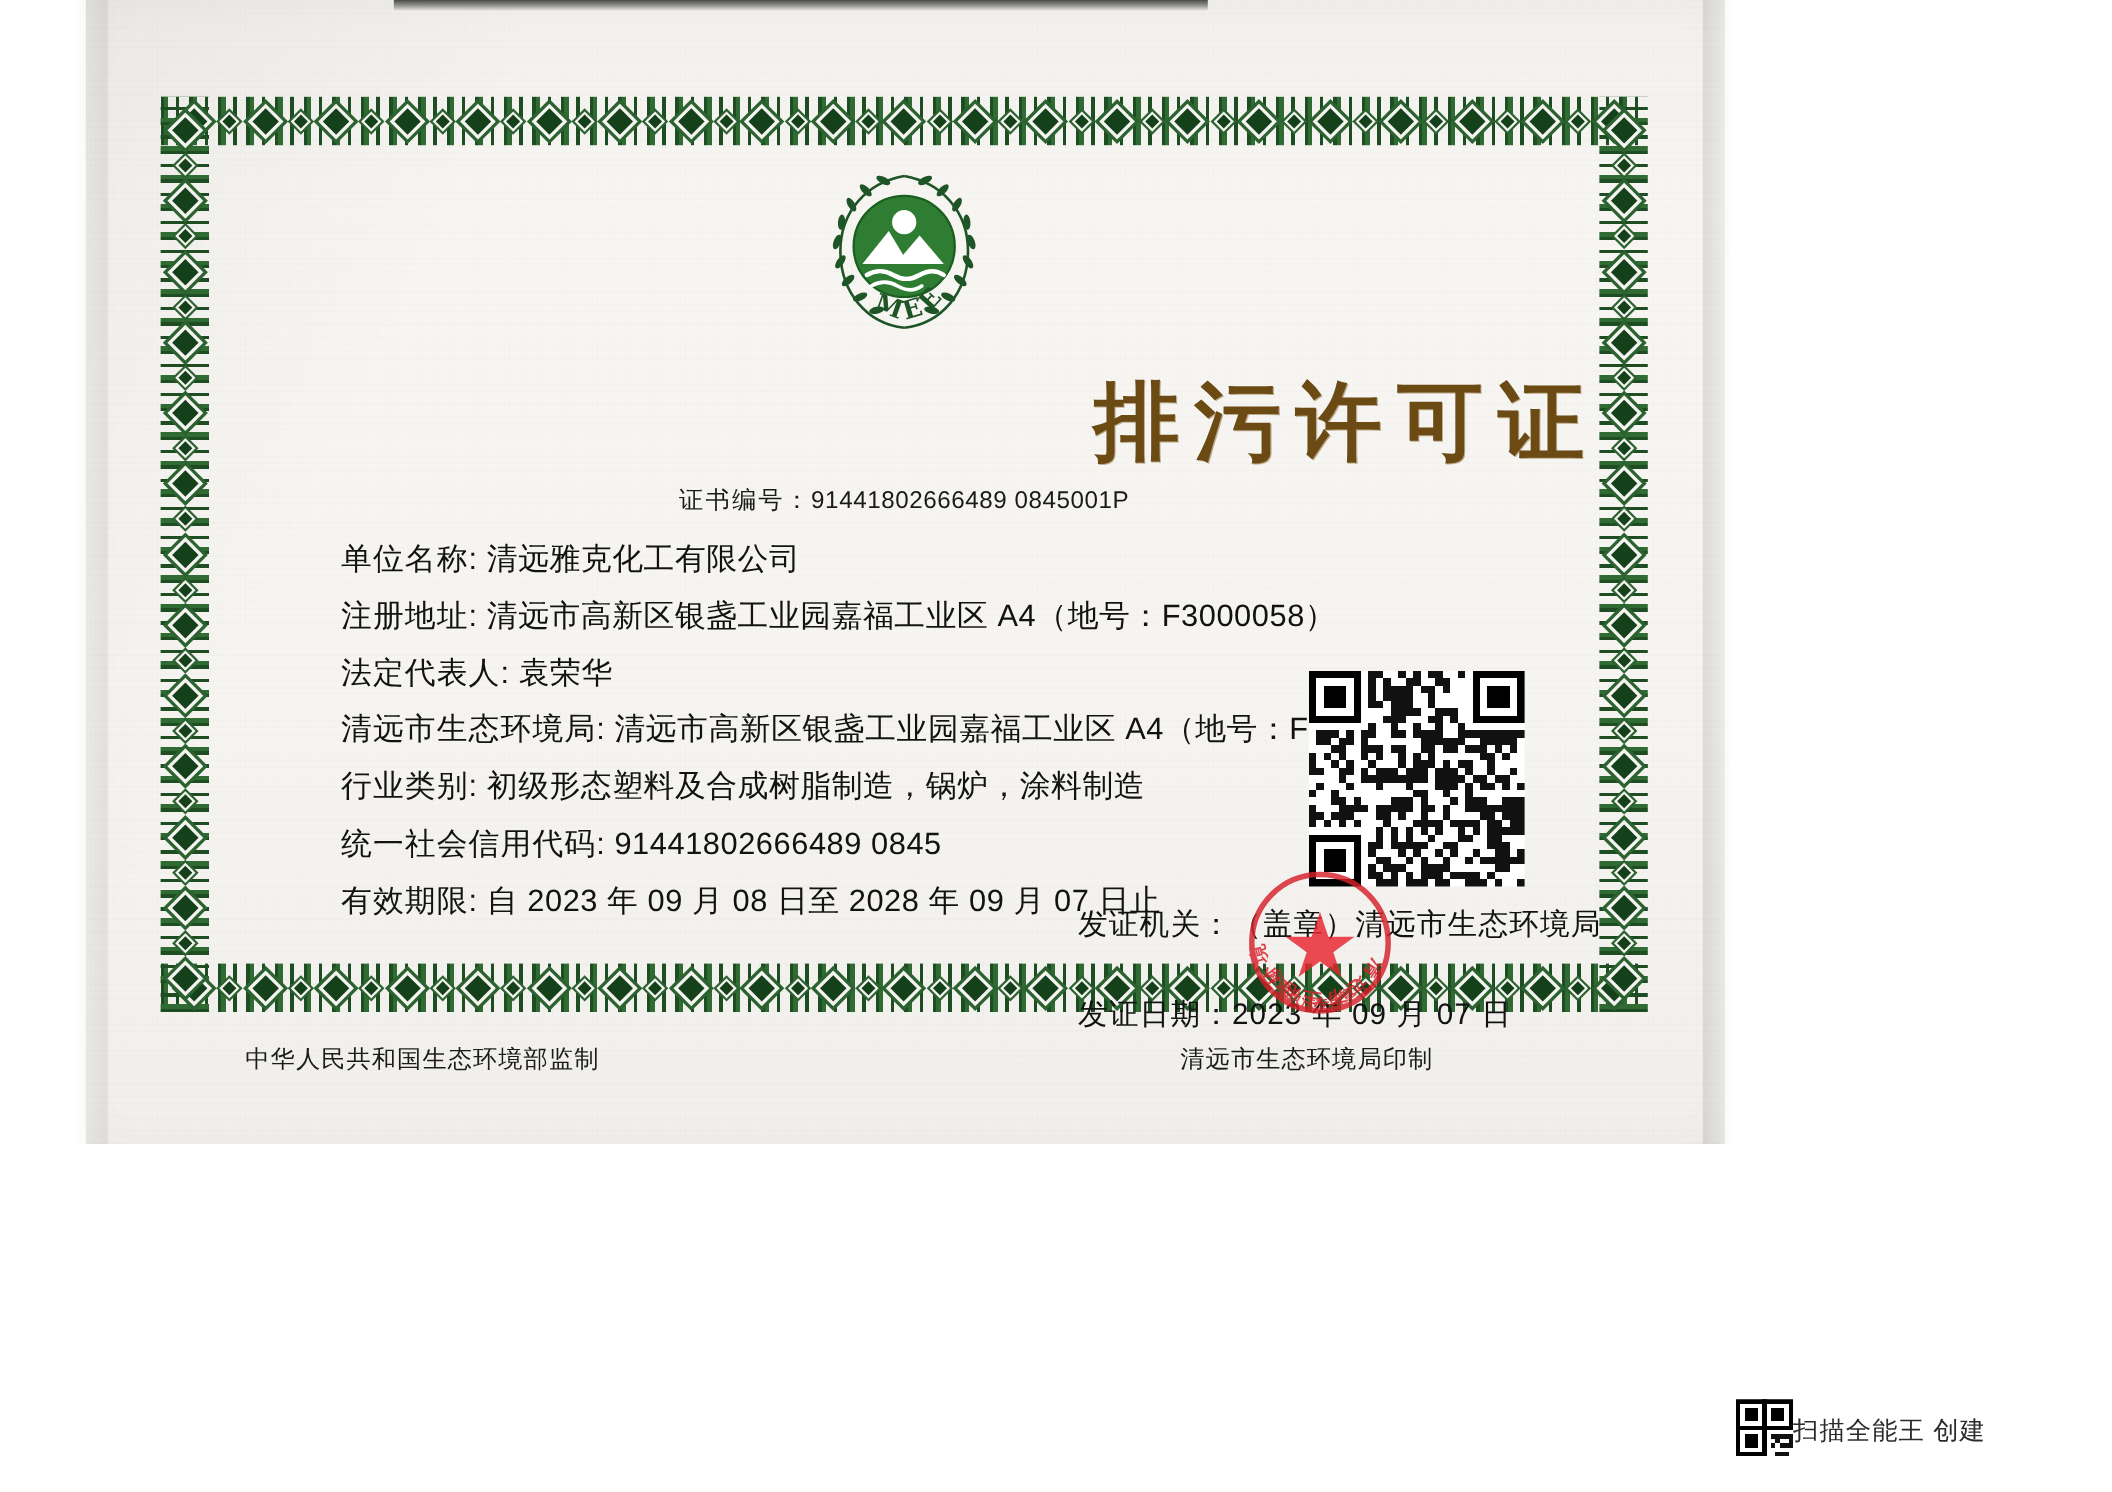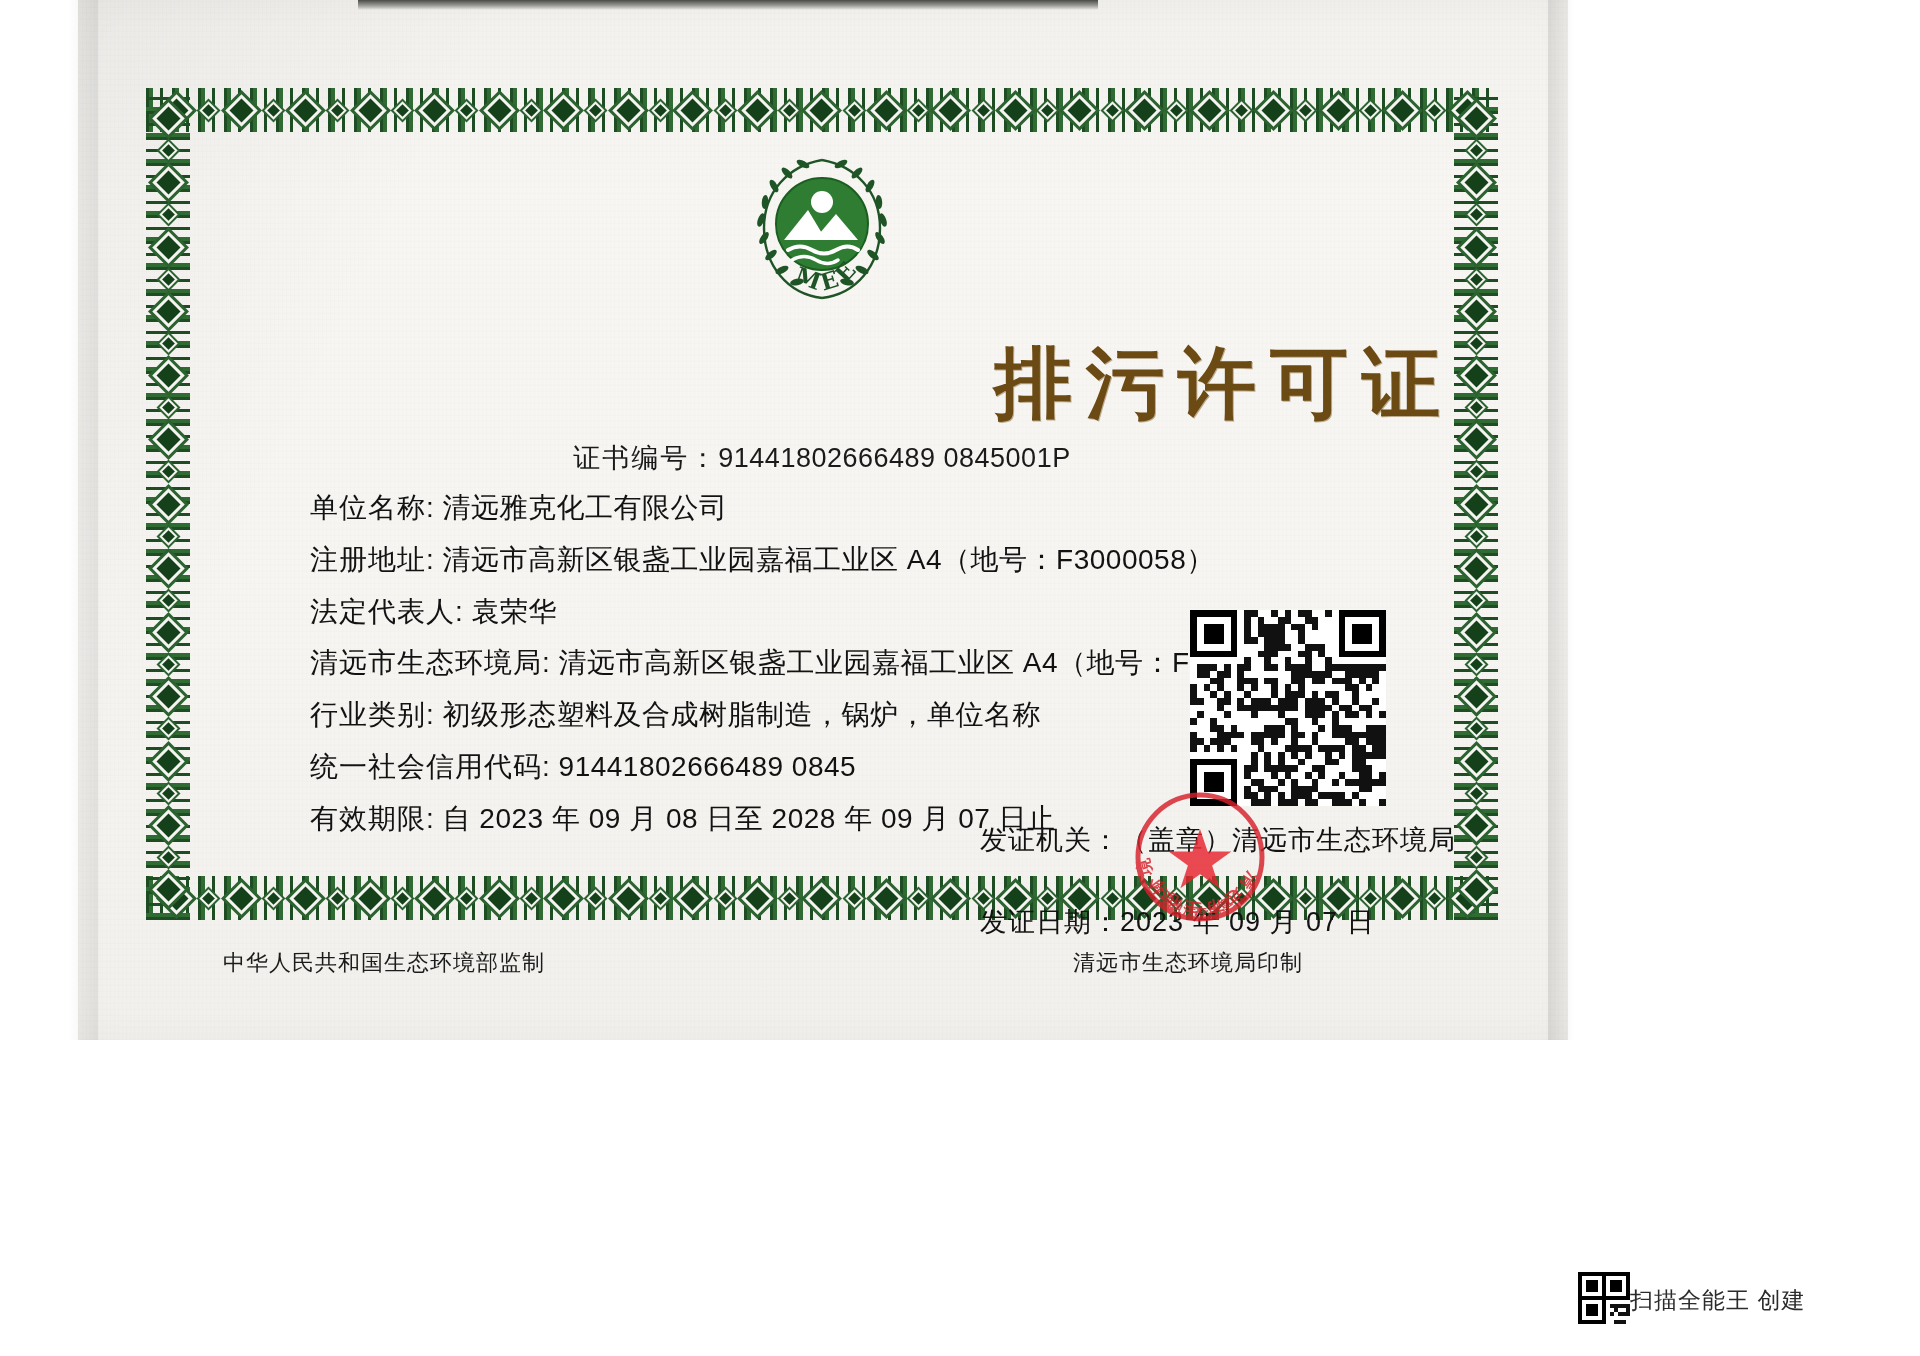--- a/index.html
+++ b/index.html
@@ -147,21 +147,21 @@
     color: #6b4a14;
     text-shadow: 1px 1px 0 rgba(120,85,25,0.45);
   }
 
   #cert-number-line {
     position: absolute;
     left: 0;
     right: 0;
     top: 308px;
     text-align: center;
-    font-size: 27px;
+    font-size: 22px;
     color: #1a1a1a;
     font-family: "Liberation Sans", sans-serif;
   }
   #cert-number-line .label { letter-spacing: 2px; }
   #cert-number-line .value { letter-spacing: 0.5px; }
 
   
   #fields {
     position: absolute;
     left: 120px;
@@ -467,21 +467,21 @@
         <div class="field-row">
           <span class="f-label">法定代表人:</span>
           <span class="f-value">袁荣华</span>
         </div>
         <div class="field-row">
           <span class="f-label">清远市生态环境局:</span>
           <span class="f-value">清远市高新区银盏工业园嘉福工业区 A4（地号：F3000058）</span>
         </div>
         <div class="field-row">
           <span class="f-label">行业类别:</span>
-          <span class="f-value">初级形态塑料及合成树脂制造，锅炉，单位名称</span>
+          <span class="f-value">初级形态塑料及合成树脂制造，锅炉，涂料制造</span>
         </div>
         <div class="field-row">
           <span class="f-label">统一社会信用代码:</span>
           <span class="f-value">91441802666489 0845</span>
         </div>
         <div class="field-row">
           <span class="f-label">有效期限:</span>
           <span class="f-value">自 2023 年 09 月 08 日至 2028 年 09 月 07 日止</span>
         </div>
       </div>

